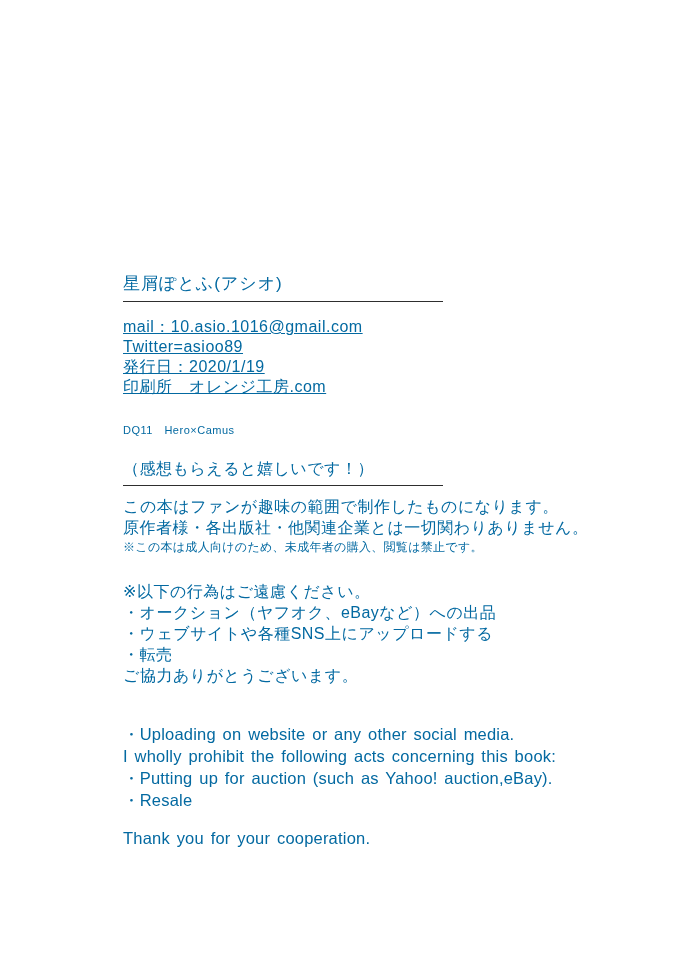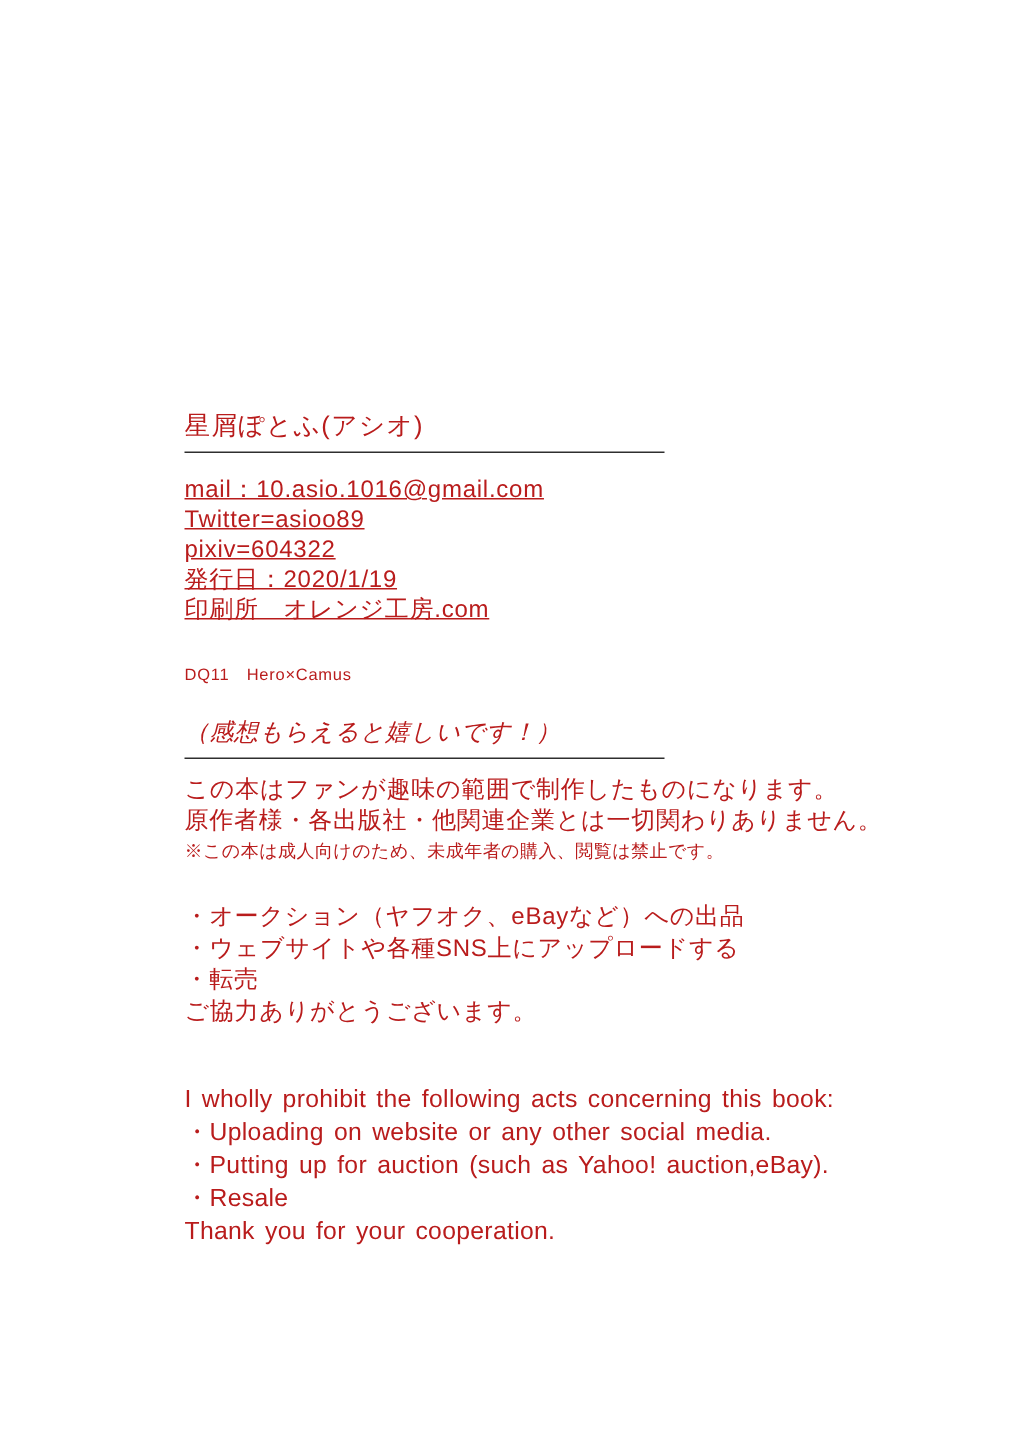--- a/index.html
+++ b/index.html
@@ -7,21 +7,21 @@
     padding: 0;
     background: #ffffff;
   }
   .page {
     position: relative;
     width: 678px;
     height: 957px;
     background: #ffffff;
     overflow: hidden;
     font-family: "Liberation Sans", "DejaVu Sans", sans-serif;
-    color: #b91c1c;
+    color: #0369a1;
   }
   .content {
     position: absolute;
     left: 123px;
     top: 273px;
     width: 500px;
   }
   .jp-line {
     font-size: 16px;
     line-height: 20px;
@@ -39,76 +39,76 @@
     height: 0;
     border: none;
     border-top: 1.5px solid #2e2e2e;
     margin: 0;
   }
   .rule-1 { margin-top: 6px; }
   .rule-2 { margin-top: 5px; }
   .contact-block { margin-top: 15px; text-decoration: underline; }
   .contact-block .jp-line { line-height: 20px; }
   .pairing-line { margin-top: 22px; font-size: 11px; line-height: 22px; white-space: nowrap; letter-spacing: 0.5px; }
-  .comment-line { margin-top: 17px; font-size: 16px; line-height: 22px; white-space: nowrap; letter-spacing: 0.5px; font-style: italic; }
+  .comment-line { margin-top: 17px; font-size: 16px; line-height: 22px; white-space: nowrap; letter-spacing: 0.5px; }
   .disclaimer-block { margin-top: 10px; }
   .disclaimer-block .jp-line,
   .prohibited-block .jp-line { line-height: 21px; }
   .adult-line { font-size: 12px; line-height: 21px; white-space: nowrap; letter-spacing: 0.3px; font-family: Liberation Mono, monospace; }
   .prohibited-block { margin-top: 22px; }
   .english-block { margin-top: 37px; }
   .en-line {
     font-size: 16.5px;
     line-height: 22px;
     white-space: nowrap;
     letter-spacing: 0.2px;
     word-spacing: 2px;
   }
-  .en-thanks { }
+  .en-thanks { margin-top: 16px; }
 </style>
 </head>
 <body>
 
 <div class="page">
   <div class="content">
 
     <div class="title-line">星屑ぽとふ(アシオ)</div>
 
     <hr class="rule rule-1">
 
     <div class="contact-block">
       <div class="jp-line">mail：10.asio.1016@gmail.com</div>
       <div class="jp-line">Twitter=asioo89</div>
-      <div class="jp-line">pixiv=604322</div>
       <div class="jp-line">発行日：2020/1/19</div>
       <div class="jp-line">印刷所　オレンジ工房.com</div>
     </div>
 
     <div class="pairing-line">DQ11　Hero×Camus</div>
 
     <div class="comment-line">（感想もらえると嬉しいです！）</div>
 
     <hr class="rule rule-2">
 
     <div class="disclaimer-block">
       <div class="jp-line">この本はファンが趣味の範囲で制作したものになります。</div>
       <div class="jp-line">原作者様・各出版社・他関連企業とは一切関わりありません。</div>
     </div>
 
     <div class="adult-line">※この本は成人向けのため、未成年者の購入、閲覧は禁止です。</div>
 
     <div class="prohibited-block">
+      <div class="jp-line">※以下の行為はご遠慮ください。</div>
       <div class="jp-line">・オークション（ヤフオク、eBayなど）への出品</div>
       <div class="jp-line">・ウェブサイトや各種SNS上にアップロードする</div>
       <div class="jp-line">・転売</div>
       <div class="jp-line">ご協力ありがとうございます。</div>
     </div>
 
     <div class="english-block">
+      <div class="en-line">・Uploading on website or any other social media.</div>
       <div class="en-line">I wholly prohibit the following acts concerning this book:</div>
-      <div class="en-line">・Uploading on website or any other social media.</div>
       <div class="en-line">・Putting up for auction (such as Yahoo! auction,eBay).</div>
       <div class="en-line">・Resale</div>
       <div class="en-line en-thanks">Thank you for your cooperation.</div>
     </div>
 
   </div>
 </div>
 
 </body></html>

